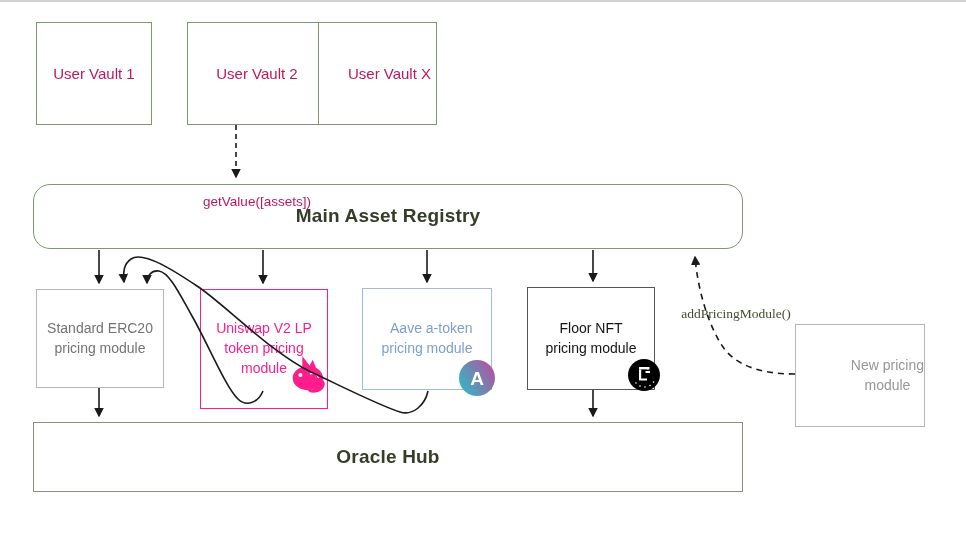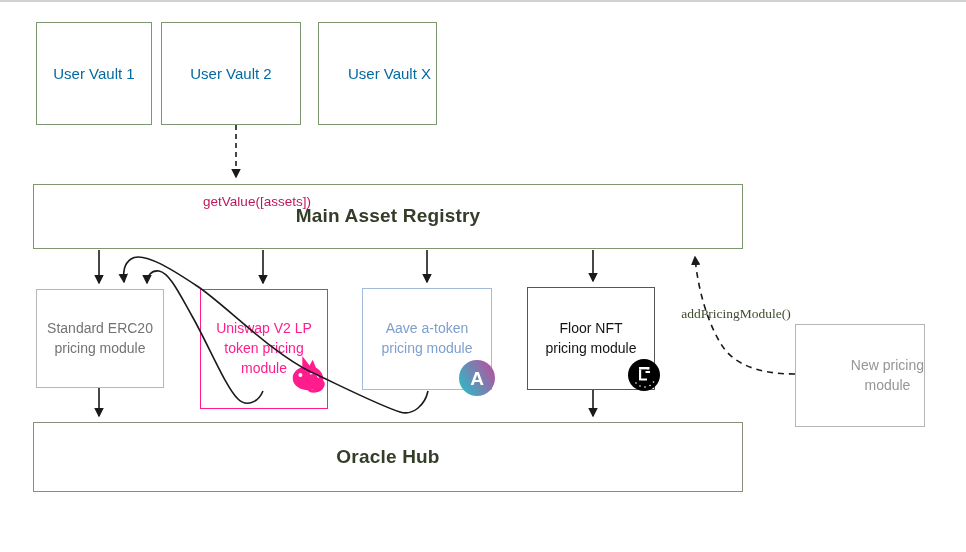--- a/index.html
+++ b/index.html
@@ -17,32 +17,32 @@
     position:absolute;
     display:flex;align-items:center;justify-content:center;
     text-align:center;
     background:#fff;
     box-sizing:border-box;
     white-space:pre-line;
     line-height:1.42;
   }
   .vault{
     border:1.5px solid #7d9770;
-    color:#0369a1;font-size:15px;
+    color:#be185d;font-size:15px;
   }
   .registry,.oracle{
     font-weight:bold;font-size:19px;color:#333d28;
     letter-spacing:.2px;
   }
   .registry{border:1.5px solid #7d9770;}
   .oracle{border:1.5px solid #8d8d79;}
   .module{font-size:14px;}
   .mod-erc20{border:1.5px solid #b7b7b7;color:#737373;}
   .mod-uniswap{border:1.5px solid #ff1d8e;color:#ff1d8e;}
-  .mod-aave{border:1.5px solid #a4bad9;color:#7d9fce;}
+  .mod-aave{border:1.5px solid #a4bad9;color:#7d9fce;text-align:right;}
   .mod-floornft{border:1.5px solid #555555;color:#141414;}
   .mod-new{border:1.5px solid #b7b7b7;color:#969696;justify-content:flex-end;}
   .edge-label{
     position:absolute;font-size:13.5px;text-align:center;
   }
   .lbl-getvalue{left:177px;top:147px;width:160px;color:#be185d;margin-top:47px;}
   .lbl-addmodule{left:663px;top:306px;width:146px;color:#3f4c2f;font-family:Liberation Serif, serif;}
   .overlay{
     position:absolute;left:0;top:0;width:966px;height:552px;
     pointer-events:none;z-index:6;
@@ -55,28 +55,28 @@
 </head>
 <body>
 
 <div class="canvas">
 
   <div class="top-rule"></div>
 
   <div class="node vault" style="left:36px;top:22px;width:116px;height:103px;">
     <span>User Vault 1</span>
   </div>
-  <div class="node vault" style="left:161px;top:22px;width:140px;height:103px;">
+  <div class="node vault" style="left:187px;top:22px;width:140px;height:103px;">
     <span>User Vault 2</span>
   </div>
   <div class="node vault" style="left:318px;top:22px;width:119px;height:103px;padding-left:24px;">
     <span>User Vault X</span>
   </div>
 
-  <div class="node registry" style="left:33px;top:184px;width:710px;height:65px;">
+  <div class="node registry" style="left:33px;top:184px;width:710px;height:65px;border-radius:17px;">
     <span>Main Asset Registry</span>
   </div>
 
   <div class="node module mod-erc20" style="left:36px;top:289px;width:128px;height:99px;">
     <span>Standard ERC20
 pricing module</span>
   </div>
   <div class="node module mod-uniswap" style="left:200px;top:289px;width:128px;height:120px;">
     <span>Uniswap V2 LP
 token pricing

